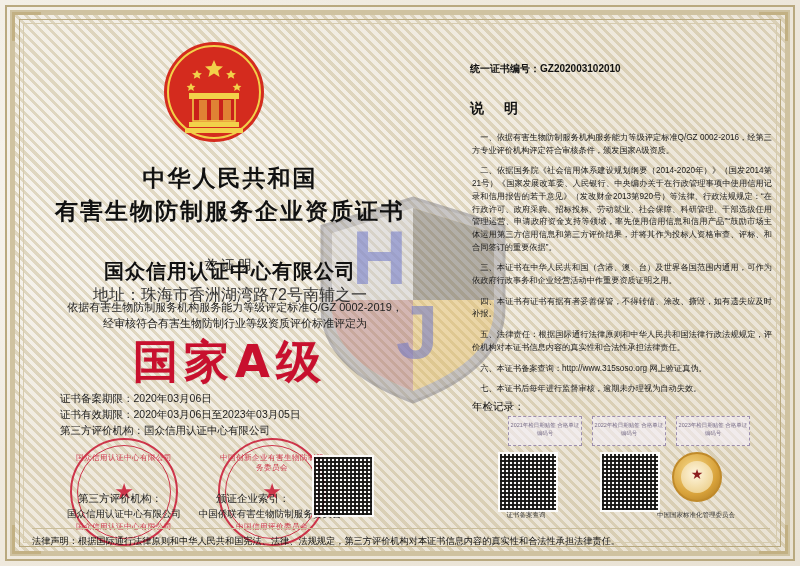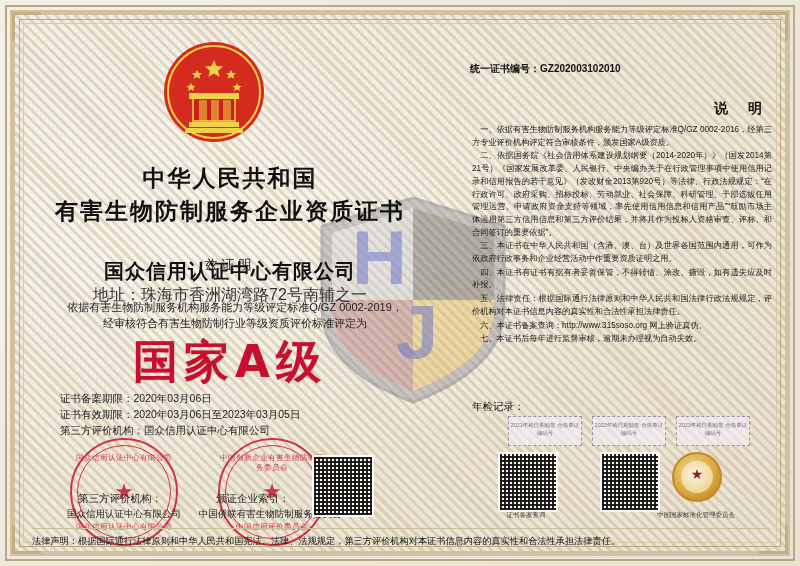--- a/index.html
+++ b/index.html
@@ -131,28 +131,28 @@
   }
   .sealorg.o1{left:44px;top:508px;}
   .sealorg.o2{left:190px;top:508px;}
 
   
   .certno{
     position:absolute;left:470px;top:62px;width:300px;text-align:left;
     font-size:10px;color:#111;font-weight:bold;
   }
   .shuoming{
-    position:absolute;left:470px;top:100px;width:300px;text-align:right;
+    position:absolute;left:470px;top:100px;width:300px;text-align:left;
     font-size:14px;font-weight:bold;color:#111;letter-spacing:8px;
   }
   .clauses{
     position:absolute;left:472px;top:124px;width:300px;
     font-size:8.2px;line-height:1.55;color:#1b1b1b;text-align:justify;
   }
-  .clauses p{margin:0 0 1px 0;text-indent:1em;}
+  .clauses p{margin:8px 0 1px 0;text-indent:1em;}
   .yearcheck{
     position:absolute;left:472px;top:400px;font-size:10.5px;color:#111;
   }
   .ycbox-row{position:absolute;left:508px;top:416px;display:flex;gap:10px;}
   .ycbox{
     width:74px;height:30px;border:1px dashed #9d8fae;color:#7a6f8a;
     font-size:5.5px;text-align:center;padding-top:4px;box-sizing:border-box;
     background:rgba(245,240,250,.6);line-height:1.5;
   }
 

